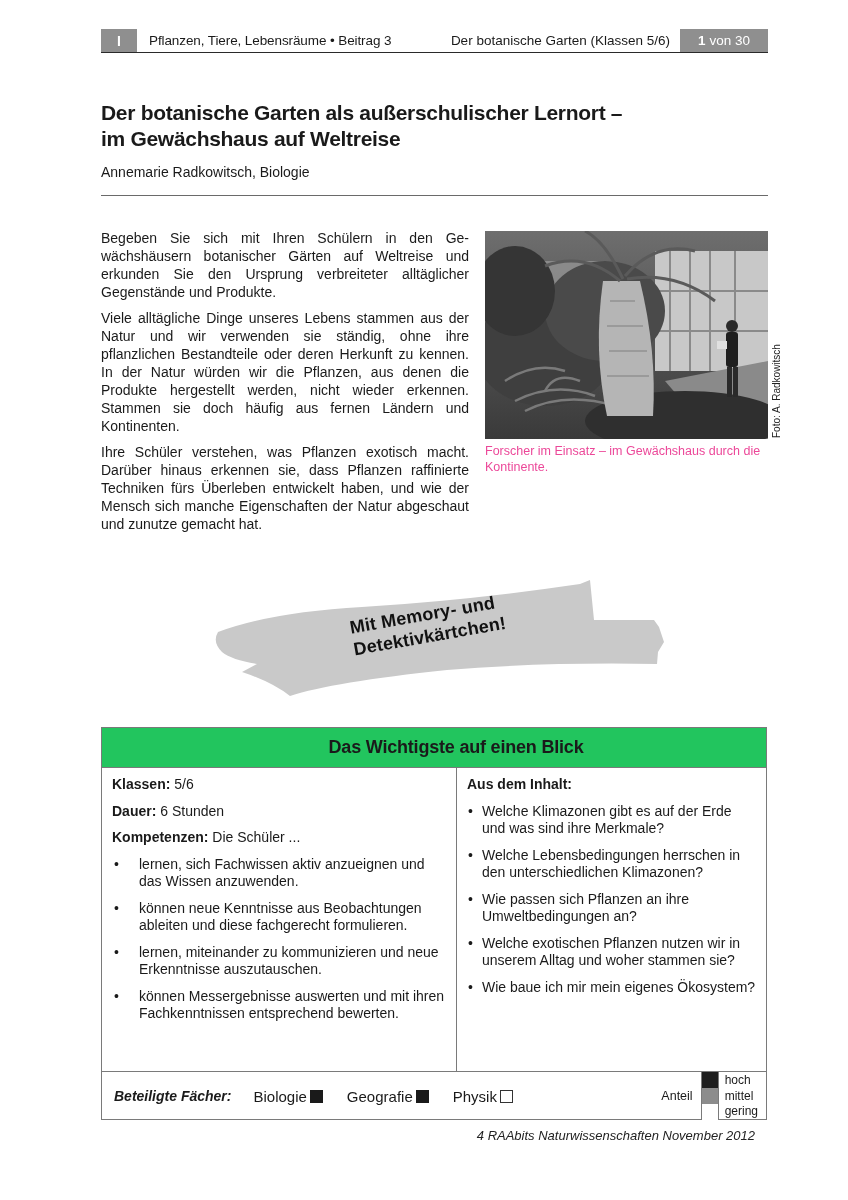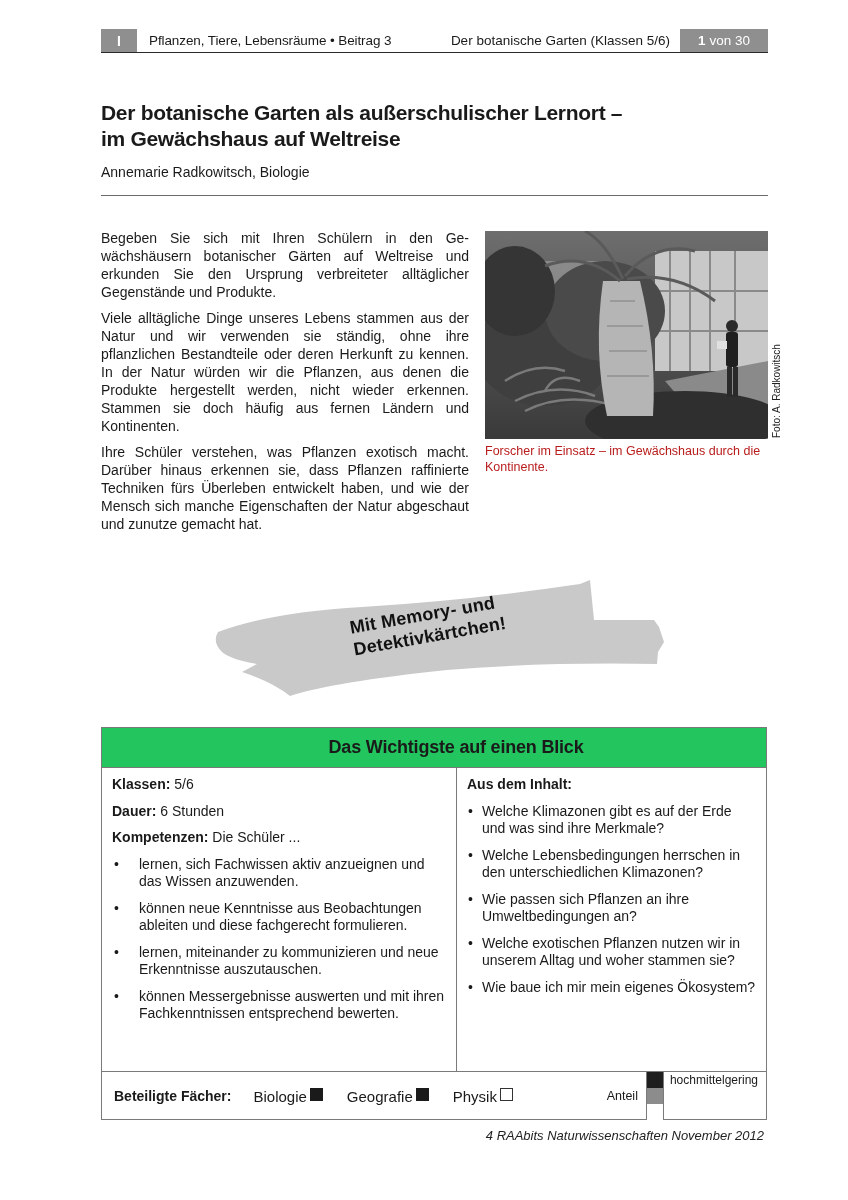--- a/index.html
+++ b/index.html
@@ -29,21 +29,21 @@
            line-height: 18px; text-align: justify; hyphens: manual; }
   .intro p { margin: 0 0 8px 0; }
 
   
   .photo { position: absolute; left: 485px; top: 231px; width: 283px; height: 208px;
            background: #5a5a5a; overflow: hidden; }
   .photo svg { display: block; }
   .credit { position: absolute; left: 771px; top: 438px; transform-origin: left top;
             transform: rotate(-90deg); font-size: 10px; color: #222; white-space: nowrap; }
   .caption { position: absolute; left: 485px; top: 444px; width: 290px; font-size: 12.5px;
-             line-height: 15.5px; color: #b91c1c; }
+             line-height: 15.5px; color: #ec4899; }
 
   
   .banner { position: absolute; left: 212px; top: 572px; width: 460px; height: 125px; }
   .banner-text { position: absolute; left: 348px; top: 617px; font-weight: bold; font-size: 18px;
                  line-height: 22px; transform: rotate(-10deg); transform-origin: left top;
                  letter-spacing: 0.2px; color: #111; }
 
   
   .box { position: absolute; left: 101px; top: 727px; width: 666px; height: 393px;
          border: 1.3px solid #7a7a7a; box-sizing: border-box; }
@@ -57,33 +57,33 @@
   .kv { margin-bottom: 9px; }
   .kv b { font-weight: bold; }
   ul.blt { list-style: none; margin: 0; padding: 0; }
   ul.blt li { position: relative; padding-left: 27px; margin-bottom: 9px; }
   ul.blt li::before { content: "•"; position: absolute; left: 2px; top: 0; }
   ul.blt.r li { padding-left: 15px; }
   ul.blt.r li::before { left: 1px; }
   .col-right .hd { font-weight: bold; margin-bottom: 9px; }
 
   .box-foot { height: 48px; display: flex; align-items: center; padding: 0 0 0 12px; font-size: 15px; position: relative; }
-  .box-foot .lbl { font-weight: bold; font-size: 14px; margin-right: 22px; }
-  .subj { display: flex; align-items: flex-start; margin-right: 24px; }
+  .box-foot .lbl { font-weight: bold; font-size: 14px; margin-right: 22px; font-style: italic; }
+  .subj { display: flex; align-items: center; margin-right: 24px; }
   .sq { display: inline-block; width: 13px; height: 13px; margin-left: 3px; box-sizing: border-box; }
   .sq.hoch { background: #1a1a1a; }
   .sq.gering { background: #fff; border: 1px solid #333; }
   .legend { position: absolute; right: 8px; top: 0; height: 48px; display: flex; align-items: center; }
   .legend .anteil { font-size: 12.5px; margin-right: 8px; }
   .swatches { display: flex; flex-direction: column; width: 16px; height: 48px; border-left: 1px solid #7a7a7a; border-right: 1px solid #7a7a7a; }
   .swatches span { flex: 1; }
-  .levels { display: flex; justify-content: space-between; height: 46px;
+  .levels { display: flex; flex-direction: column; justify-content: space-between; height: 46px;
             font-size: 12px; line-height: 15px; margin-left: 6px; }
 
-  .footer { position: absolute; right: 84px; top: 1128px; font-style: italic; font-size: 13px; color: #222; }
+  .footer { position: absolute; right: 93px; top: 1128px; font-style: italic; font-size: 13px; color: #222; }
 </style>
 </head>
 <body>
 
 <div class="hdr">
   <div class="hdr-sec">I</div>
   <div class="hdr-series">Pflanzen, Tiere, Lebensräume • Beitrag 3</div>
   <div class="hdr-topic">Der botanische Garten (Klassen 5/6)</div>
   <div class="hdr-page">
     <b>1</b>

